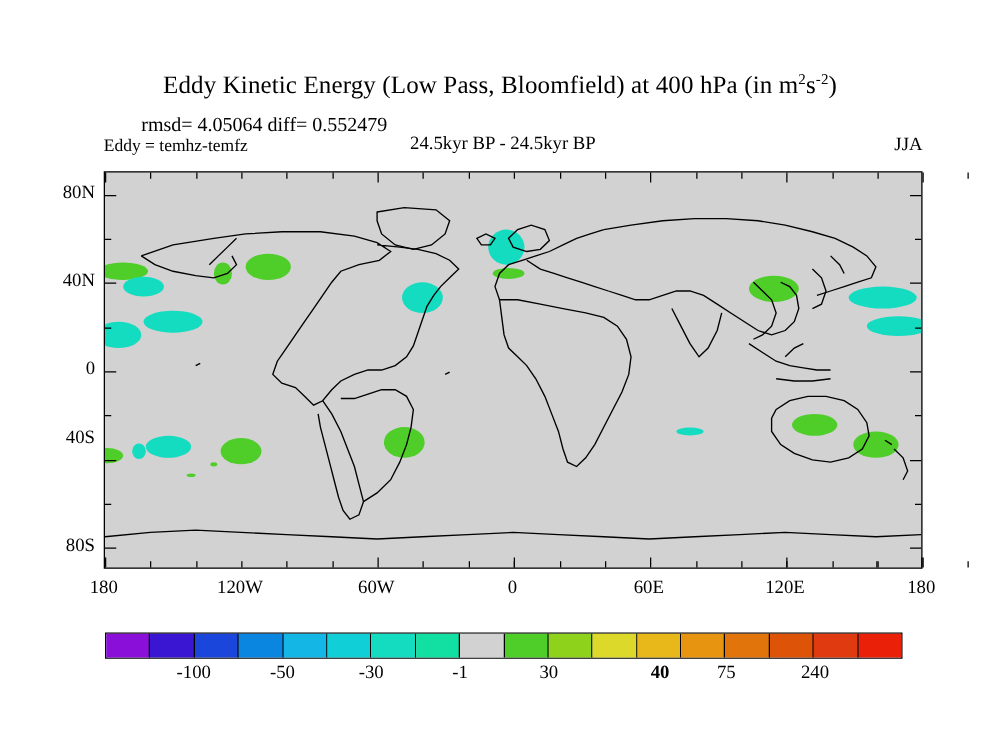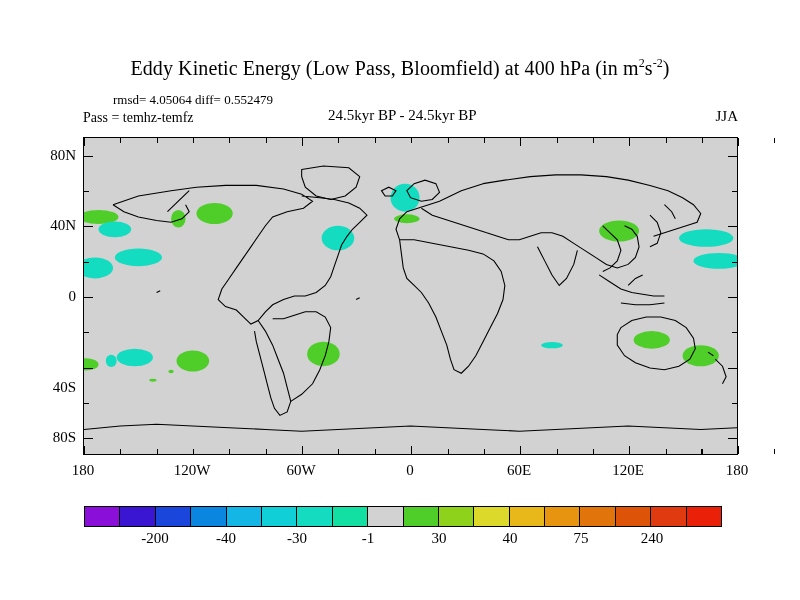--- a/index.html
+++ b/index.html
@@ -7,21 +7,21 @@
     width:800px;height:600px;background:#ffffff;
     font-family:"Liberation Serif", serif;
     position:relative;overflow:hidden;
   }
   #title{
     position:absolute;left:0;top:56px;width:800px;text-align:center;
     font-size:20px;color:#000;letter-spacing:.1px;white-space:nowrap;
   }
   #title sup{font-size:12px;vertical-align:super;}
   #rmsd{
-    position:absolute;left:113px;top:92px;font-size:13px;color:#000;white-space:nowrap;
+    position:absolute;left:113px;top:92px;font-size:16px;color:#000;white-space:nowrap;
   }
   #expt{
     position:absolute;left:83px;top:110px;font-size:14px;color:#000;white-space:nowrap;
   }
   #period{
     position:absolute;left:328px;top:107px;font-size:15px;color:#000;white-space:nowrap;
   }
   #season{
     position:absolute;right:62px;top:108px;font-size:15px;color:#000;white-space:nowrap;
   }
@@ -55,21 +55,21 @@
   #cbar .seg{flex:1 1 0;height:100%;border-right:1px solid #000;box-sizing:border-box;}
   #cbar .seg:last-child{border-right:none;}
   .cblab{position:absolute;top:530px;font-size:15px;color:#000;transform:translateX(-50%);white-space:nowrap;}
 </style>
 </head>
 <body>
 
 <div id="title" data-name="page-title"><span data-name="title-main">Eddy Kinetic Energy (Low Pass, Bloomfield) at 400 hPa (in m</span><sup data-name="title-exp-1">2</sup><span data-name="title-mid">s</span><sup data-name="title-exp-2">-2</sup><span data-name="title-tail">)</span></div>
 
 <div id="rmsd" data-name="rmsd-annotation">rmsd= 4.05064 diff= 0.552479</div>
-<div id="expt" data-name="experiment-annotation">Pass = temhz-temfz</div>
+<div id="expt" data-name="experiment-annotation">Eddy = temhz-temfz</div>
 <div id="period" data-name="period-annotation">24.5kyr BP - 24.5kyr BP</div>
 <div id="season" data-name="season-annotation">JJA</div>
 
 <div id="plot" data-name="map-plot-area">
   <svg id="mapsvg" viewBox="0 0 360 180" preserveAspectRatio="none" data-name="world-map">
     <g data-name="anomaly-shading">
       <ellipse data-name="region-north-pacific-aleutian-green" cx="8" cy="45" rx="11" ry="4" fill="#4fce2a"></ellipse>
       <ellipse data-name="region-north-pacific-cyan-1" cx="17" cy="52" rx="9" ry="4.5" fill="#13dcc0"></ellipse>
       <ellipse data-name="region-north-pacific-cyan-2" cx="30" cy="68" rx="13" ry="5" fill="#13dcc0"></ellipse>
       <ellipse data-name="region-north-pacific-cyan-3" cx="6" cy="74" rx="10" ry="6" fill="#13dcc0"></ellipse>
@@ -238,21 +238,21 @@
   [data-name="x-axis-label-2"]{left:301px !important;}
   [data-name="x-axis-label-3"]{left:410px !important;}
   [data-name="x-axis-label-4"]{left:519px !important;}
   [data-name="x-axis-label-5"]{left:628px !important;}
 </style>
 <div class="xlab" data-name="x-axis-label-6" style="left:737px;">180</div>
 
 <div class="ylab" data-name="y-axis-label-80n" style="left:30px;width:46px;top:155px;">80N</div>
 <div class="ylab" data-name="y-axis-label-40n" style="left:30px;width:46px;top:225px;">40N</div>
 <div class="ylab" data-name="y-axis-label-0" style="left:30px;width:46px;top:296px;">0</div>
-<div class="ylab" data-name="y-axis-label-40s" style="left:30px;width:46px;top:387px;">40S</div>
+<div class="ylab" data-name="y-axis-label-40s" style="left:30px;width:46px;top:351px;">40S</div>
 <div class="ylab" data-name="y-axis-label-80s" style="left:30px;width:46px;top:437px;">80S</div>
 
 <div id="cbar" data-name="colorbar">
     <div class="seg" data-name="colorbar-segment-0" style="background: rgb(138, 15, 216);"></div>
     <div class="seg" data-name="colorbar-segment-1" style="background: rgb(59, 22, 210);"></div>
     <div class="seg" data-name="colorbar-segment-2" style="background: rgb(26, 70, 220);"></div>
     <div class="seg" data-name="colorbar-segment-3" style="background: rgb(11, 134, 224);"></div>
     <div class="seg" data-name="colorbar-segment-4" style="background: rgb(20, 182, 230);"></div>
     <div class="seg" data-name="colorbar-segment-5" style="background: rgb(17, 207, 214);"></div>
     <div class="seg" data-name="colorbar-segment-6" style="background: rgb(19, 220, 192);"></div>
@@ -262,20 +262,20 @@
     <div class="seg" data-name="colorbar-segment-10" style="background: rgb(142, 210, 28);"></div>
     <div class="seg" data-name="colorbar-segment-11" style="background: rgb(221, 217, 42);"></div>
     <div class="seg" data-name="colorbar-segment-12" style="background: rgb(232, 183, 26);"></div>
     <div class="seg" data-name="colorbar-segment-13" style="background: rgb(231, 148, 16);"></div>
     <div class="seg" data-name="colorbar-segment-14" style="background: rgb(226, 116, 12);"></div>
     <div class="seg" data-name="colorbar-segment-15" style="background: rgb(221, 84, 9);"></div>
     <div class="seg" data-name="colorbar-segment-16" style="background: rgb(224, 58, 16);"></div>
     <div class="seg" data-name="colorbar-segment-17" style="background: rgb(234, 32, 8);"></div>
   </div>
 
-<div class="cblab" data-name="colorbar-label-0" style="left:155px;">-200</div>
-<div class="cblab" data-name="colorbar-label-1" style="left:226px;">-40</div>
+<div class="cblab" data-name="colorbar-label-0" style="left:155px;">-100</div>
+<div class="cblab" data-name="colorbar-label-1" style="left:226px;">-50</div>
 <div class="cblab" data-name="colorbar-label-2" style="left:297px;">-30</div>
 <div class="cblab" data-name="colorbar-label-3" style="left:368px;">-1</div>
 <div class="cblab" data-name="colorbar-label-4" style="left:439px;">30</div>
-<div class="cblab" data-name="colorbar-label-5" style="left:510px;">40</div>
+<div class="cblab" data-name="colorbar-label-5" style="left:528px;font-weight:bold;">40</div>
 <div class="cblab" data-name="colorbar-label-6" style="left:581px;">75</div>
 <div class="cblab" data-name="colorbar-label-7" style="left:652px;">240</div>
 
 </body></html>

